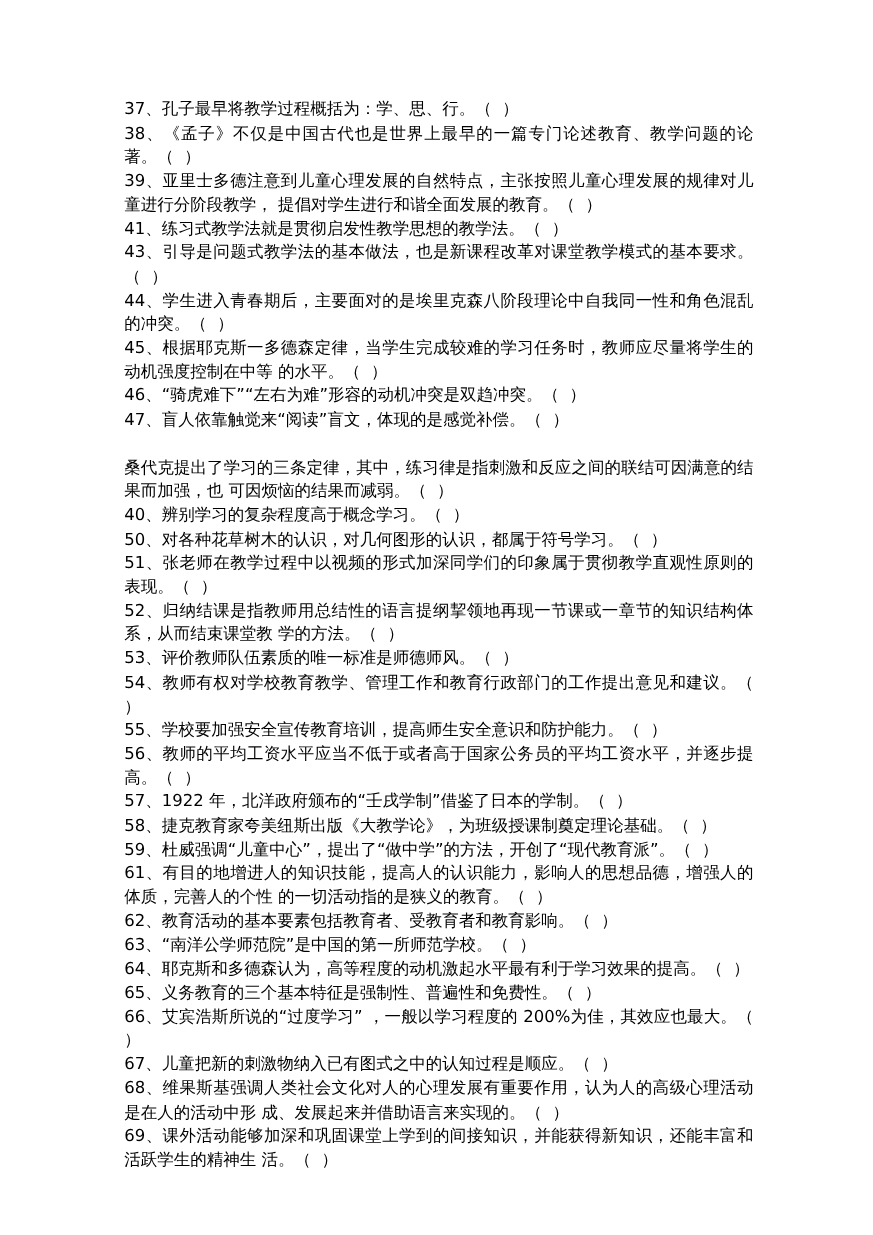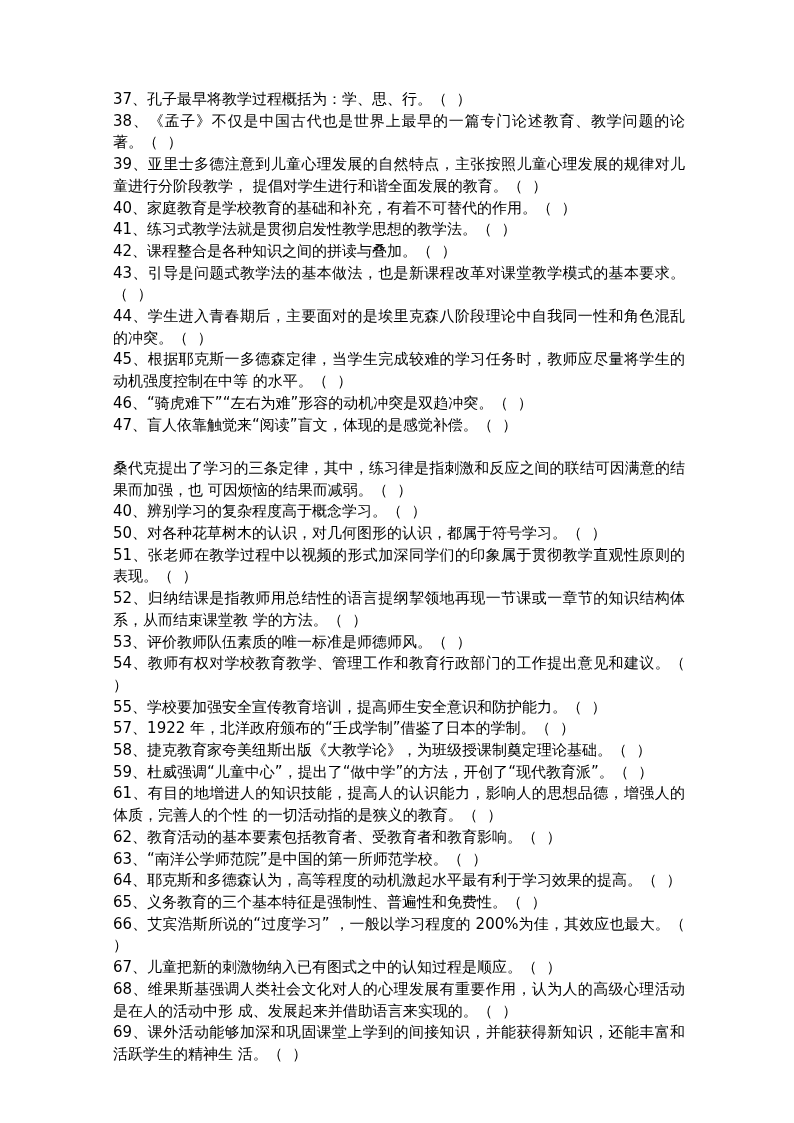--- a/index.html
+++ b/index.html
@@ -35,37 +35,36 @@
   }
 </style>
 </head>
 <body>
 
 <div class="page">
   <div class="doc-body">
       <p class="para">37、孔子最早将教学过程概括为：学、思、行。（  ）</p>
       <p class="para">38、《孟子》不仅是中国古代也是世界上最早的一篇专门论述教育、教学问题的论著。（  ）</p>
       <p class="para">39、亚里士多德注意到儿童心理发展的自然特点，主张按照儿童心理发展的规律对儿童进行分阶段教学， 提倡对学生进行和谐全面发展的教育。（  ）</p>
-      <p class="para">40、家庭教育是学校教育的基础和补充，有着不可替代的作用。（  ）</p>
       <p class="para">41、练习式教学法就是贯彻启发性教学思想的教学法。（  ）</p>
-      <p class="para">42、课程整合是各种知识之间的拼读与叠加。（  ）</p>
       <p class="para">43、引导是问题式教学法的基本做法，也是新课程改革对课堂教学模式的基本要求。（  ）</p>
       <p class="para">44、学生进入青春期后，主要面对的是埃里克森八阶段理论中自我同一性和角色混乱的冲突。（  ）</p>
       <p class="para">45、根据耶克斯一多德森定律，当学生完成较难的学习任务时，教师应尽量将学生的动机强度控制在中等 的水平。（  ）</p>
       <p class="para">46、“骑虎难下”“左右为难”形容的动机冲突是双趋冲突。（  ）</p>
       <p class="para">47、盲人依靠触觉来“阅读”盲文，体现的是感觉补偿。（  ）</p>
       <p class="para"></p>
       <p class="para">桑代克提出了学习的三条定律，其中，练习律是指刺激和反应之间的联结可因满意的结果而加强，也 可因烦恼的结果而减弱。（  ）</p>
       <p class="para">40、辨别学习的复杂程度高于概念学习。（  ）</p>
       <p class="para">50、对各种花草树木的认识，对几何图形的认识，都属于符号学习。（  ）</p>
       <p class="para">51、张老师在教学过程中以视频的形式加深同学们的印象属于贯彻教学直观性原则的表现。（  ）</p>
       <p class="para">52、归纳结课是指教师用总结性的语言提纲挈领地再现一节课或一章节的知识结构体系，从而结束课堂教 学的方法。（  ）</p>
       <p class="para">53、评价教师队伍素质的唯一标准是师德师风。（  ）</p>
       <p class="para">54、教师有权对学校教育教学、管理工作和教育行政部门的工作提出意见和建议。（  ）</p>
       <p class="para">55、学校要加强安全宣传教育培训，提高师生安全意识和防护能力。（  ）</p>
+      <p class="para">56、教师的平均工资水平应当不低于或者高于国家公务员的平均工资水平，并逐步提高。（  ）</p>
       <p class="para">57、1922 年，北洋政府颁布的“壬戌学制”借鉴了日本的学制。（  ）</p>
       <p class="para">58、捷克教育家夸美纽斯出版《大教学论》，为班级授课制奠定理论基础。（  ）</p>
       <p class="para">59、杜威强调“儿童中心”，提出了“做中学”的方法，开创了“现代教育派”。（  ）</p>
       <p class="para">61、有目的地增进人的知识技能，提高人的认识能力，影响人的思想品德，增强人的体质，完善人的个性 的一切活动指的是狭义的教育。（  ）</p>
       <p class="para">62、教育活动的基本要素包括教育者、受教育者和教育影响。（  ）</p>
       <p class="para">63、“南洋公学师范院”是中国的第一所师范学校。（  ）</p>
       <p class="para">64、耶克斯和多德森认为，高等程度的动机激起水平最有利于学习效果的提高。（  ）</p>
       <p class="para">65、义务教育的三个基本特征是强制性、普遍性和免费性。（  ）</p>
       <p class="para">66、艾宾浩斯所说的“过度学习” ，一般以学习程度的 200%为佳，其效应也最大。（  ）</p>
       <p class="para">67、儿童把新的刺激物纳入已有图式之中的认知过程是顺应。（  ）</p>

